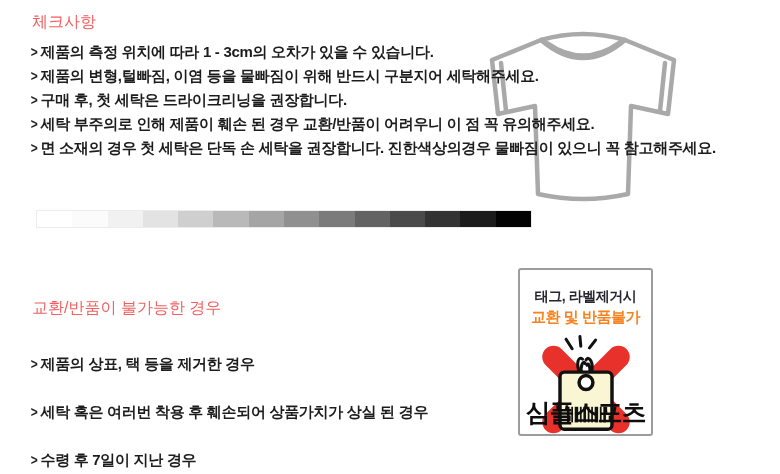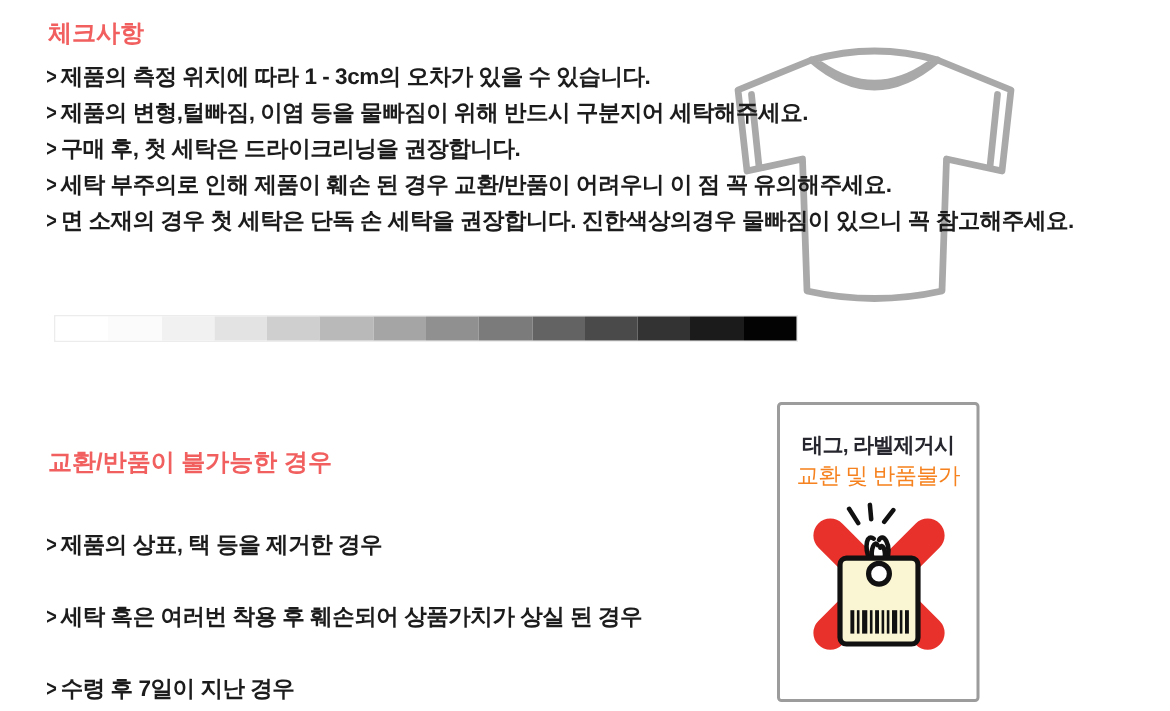--- a/index.html
+++ b/index.html
@@ -16,21 +16,21 @@
   body{
     position:relative;
     background:#ffffff;
     font-family:"Liberation Sans","DejaVu Sans",sans-serif;
     overflow:hidden;
   }
   .section-title{
     position:absolute;
     left:32px;
     font-size:16px;
-    font-weight:700;
+    font-weight:400;
     color:var(--accent-red);
     white-space:nowrap;
     z-index:2;
   }
   #check-title{top:12px;}
   #return-title{top:298px;}
   ul.notice-list{
     position:absolute;
     left:30px;
     list-style:none;
@@ -70,40 +70,40 @@
     display:flex;
     border:1px solid #ececec;
     z-index:2;
   }
   #grayscale-bar .step{flex:1 1 0;}
   #tag-card{
     position:absolute;
     left:518px;
     top:268px;
     width:135px;
-    height:200px;
+    height:168px;
     border:2px solid #9c9c9c;
     border-radius:3px;
     background:#ffffff;
     z-index:2;
     text-align:center;
   }
   #tag-card .warn1{
     position:absolute;
     top:18px;left:0;right:0;
     font-size:14px;
     font-weight:700;
     color:var(--text-darkest);
     letter-spacing:-0.5px;
   }
   #tag-card .warn2{
     position:absolute;
     top:38px;left:0;right:0;
     font-size:15px;
-    font-weight:400;
+    font-weight:700;
     color:var(--orange);
     letter-spacing:-0.5px;
   }
   #tag-card .illus{
     position:absolute;
     top:64px;left:50%;
     transform:translateX(-50%);
     width:104px;height:104px;
   }
   #tag-card .brand{
@@ -217,13 +217,14 @@
         <rect x="53" y="84" width="2" height="18"></rect>
         <rect x="57" y="84" width="3" height="18"></rect>
         <rect x="62" y="84" width="2" height="18"></rect>
         <rect x="66" y="84" width="2" height="18"></rect>
         <rect x="70" y="84" width="4" height="18"></rect>
         <rect x="76" y="84" width="2" height="18"></rect>
         <rect x="80" y="84" width="3" height="18"></rect>
       </g>
     </svg>
   </div>
+  <div class="brand">심플스포츠</div>
 </div>
 
 </body></html>

